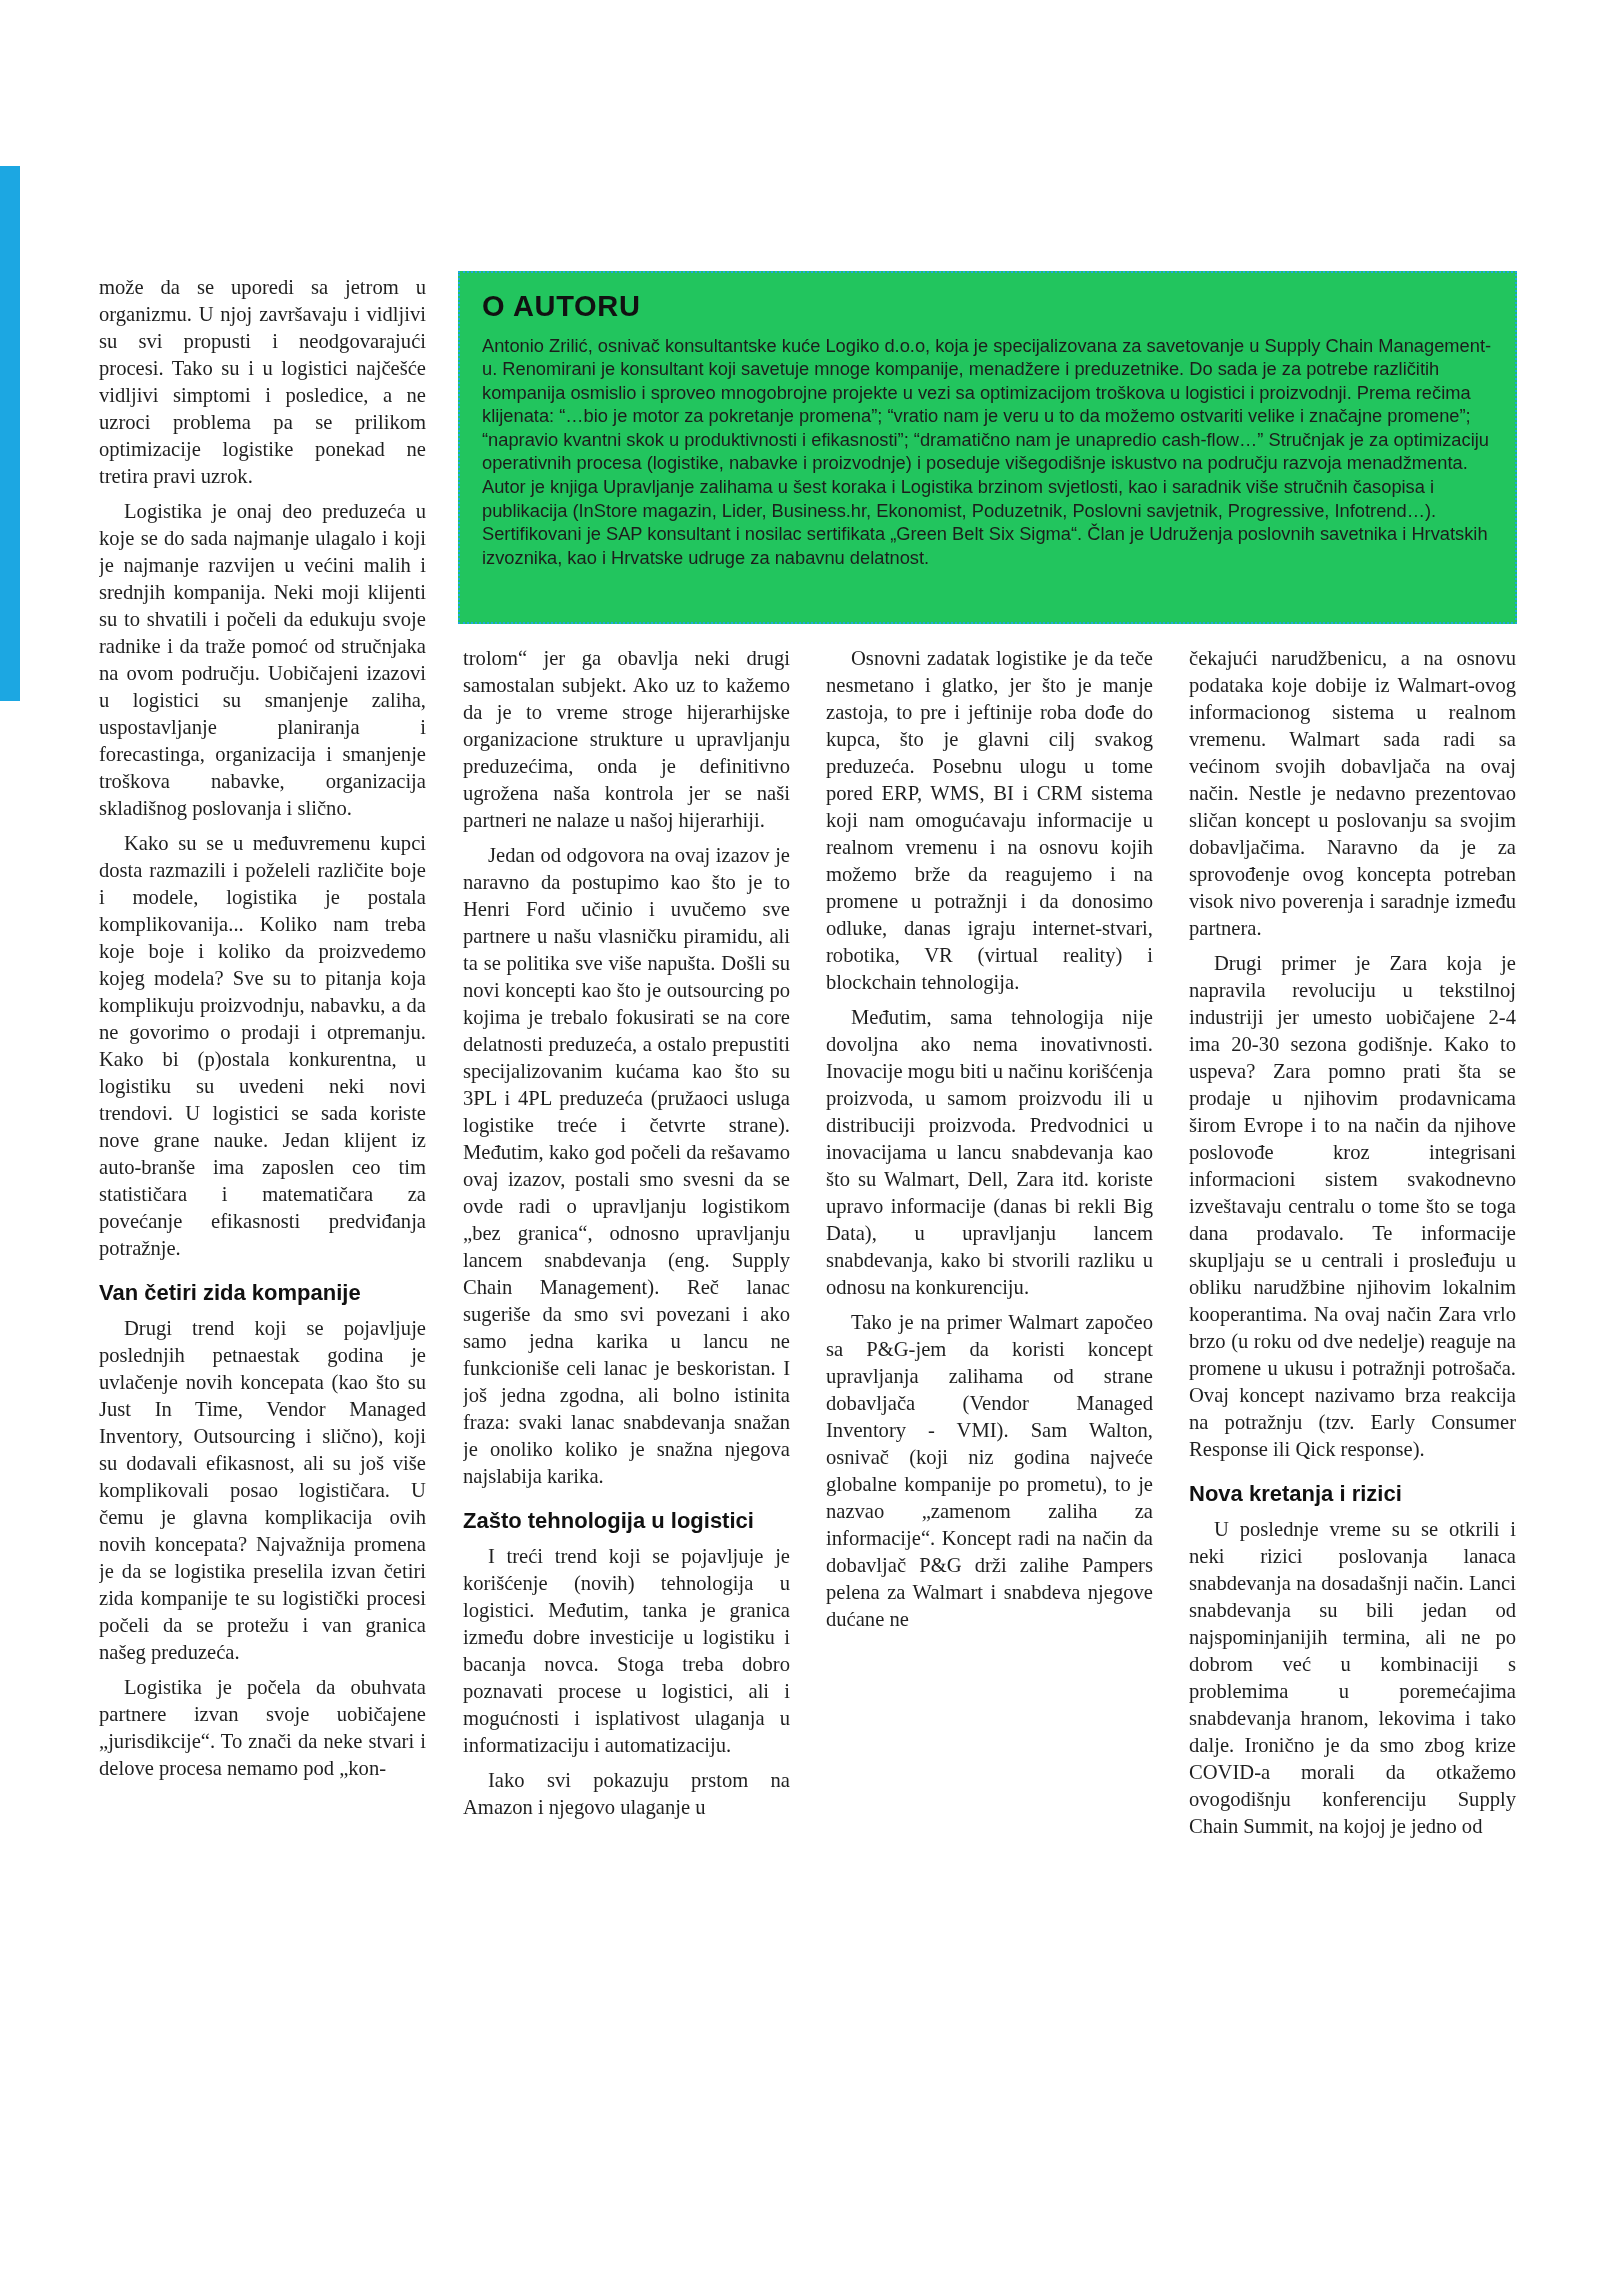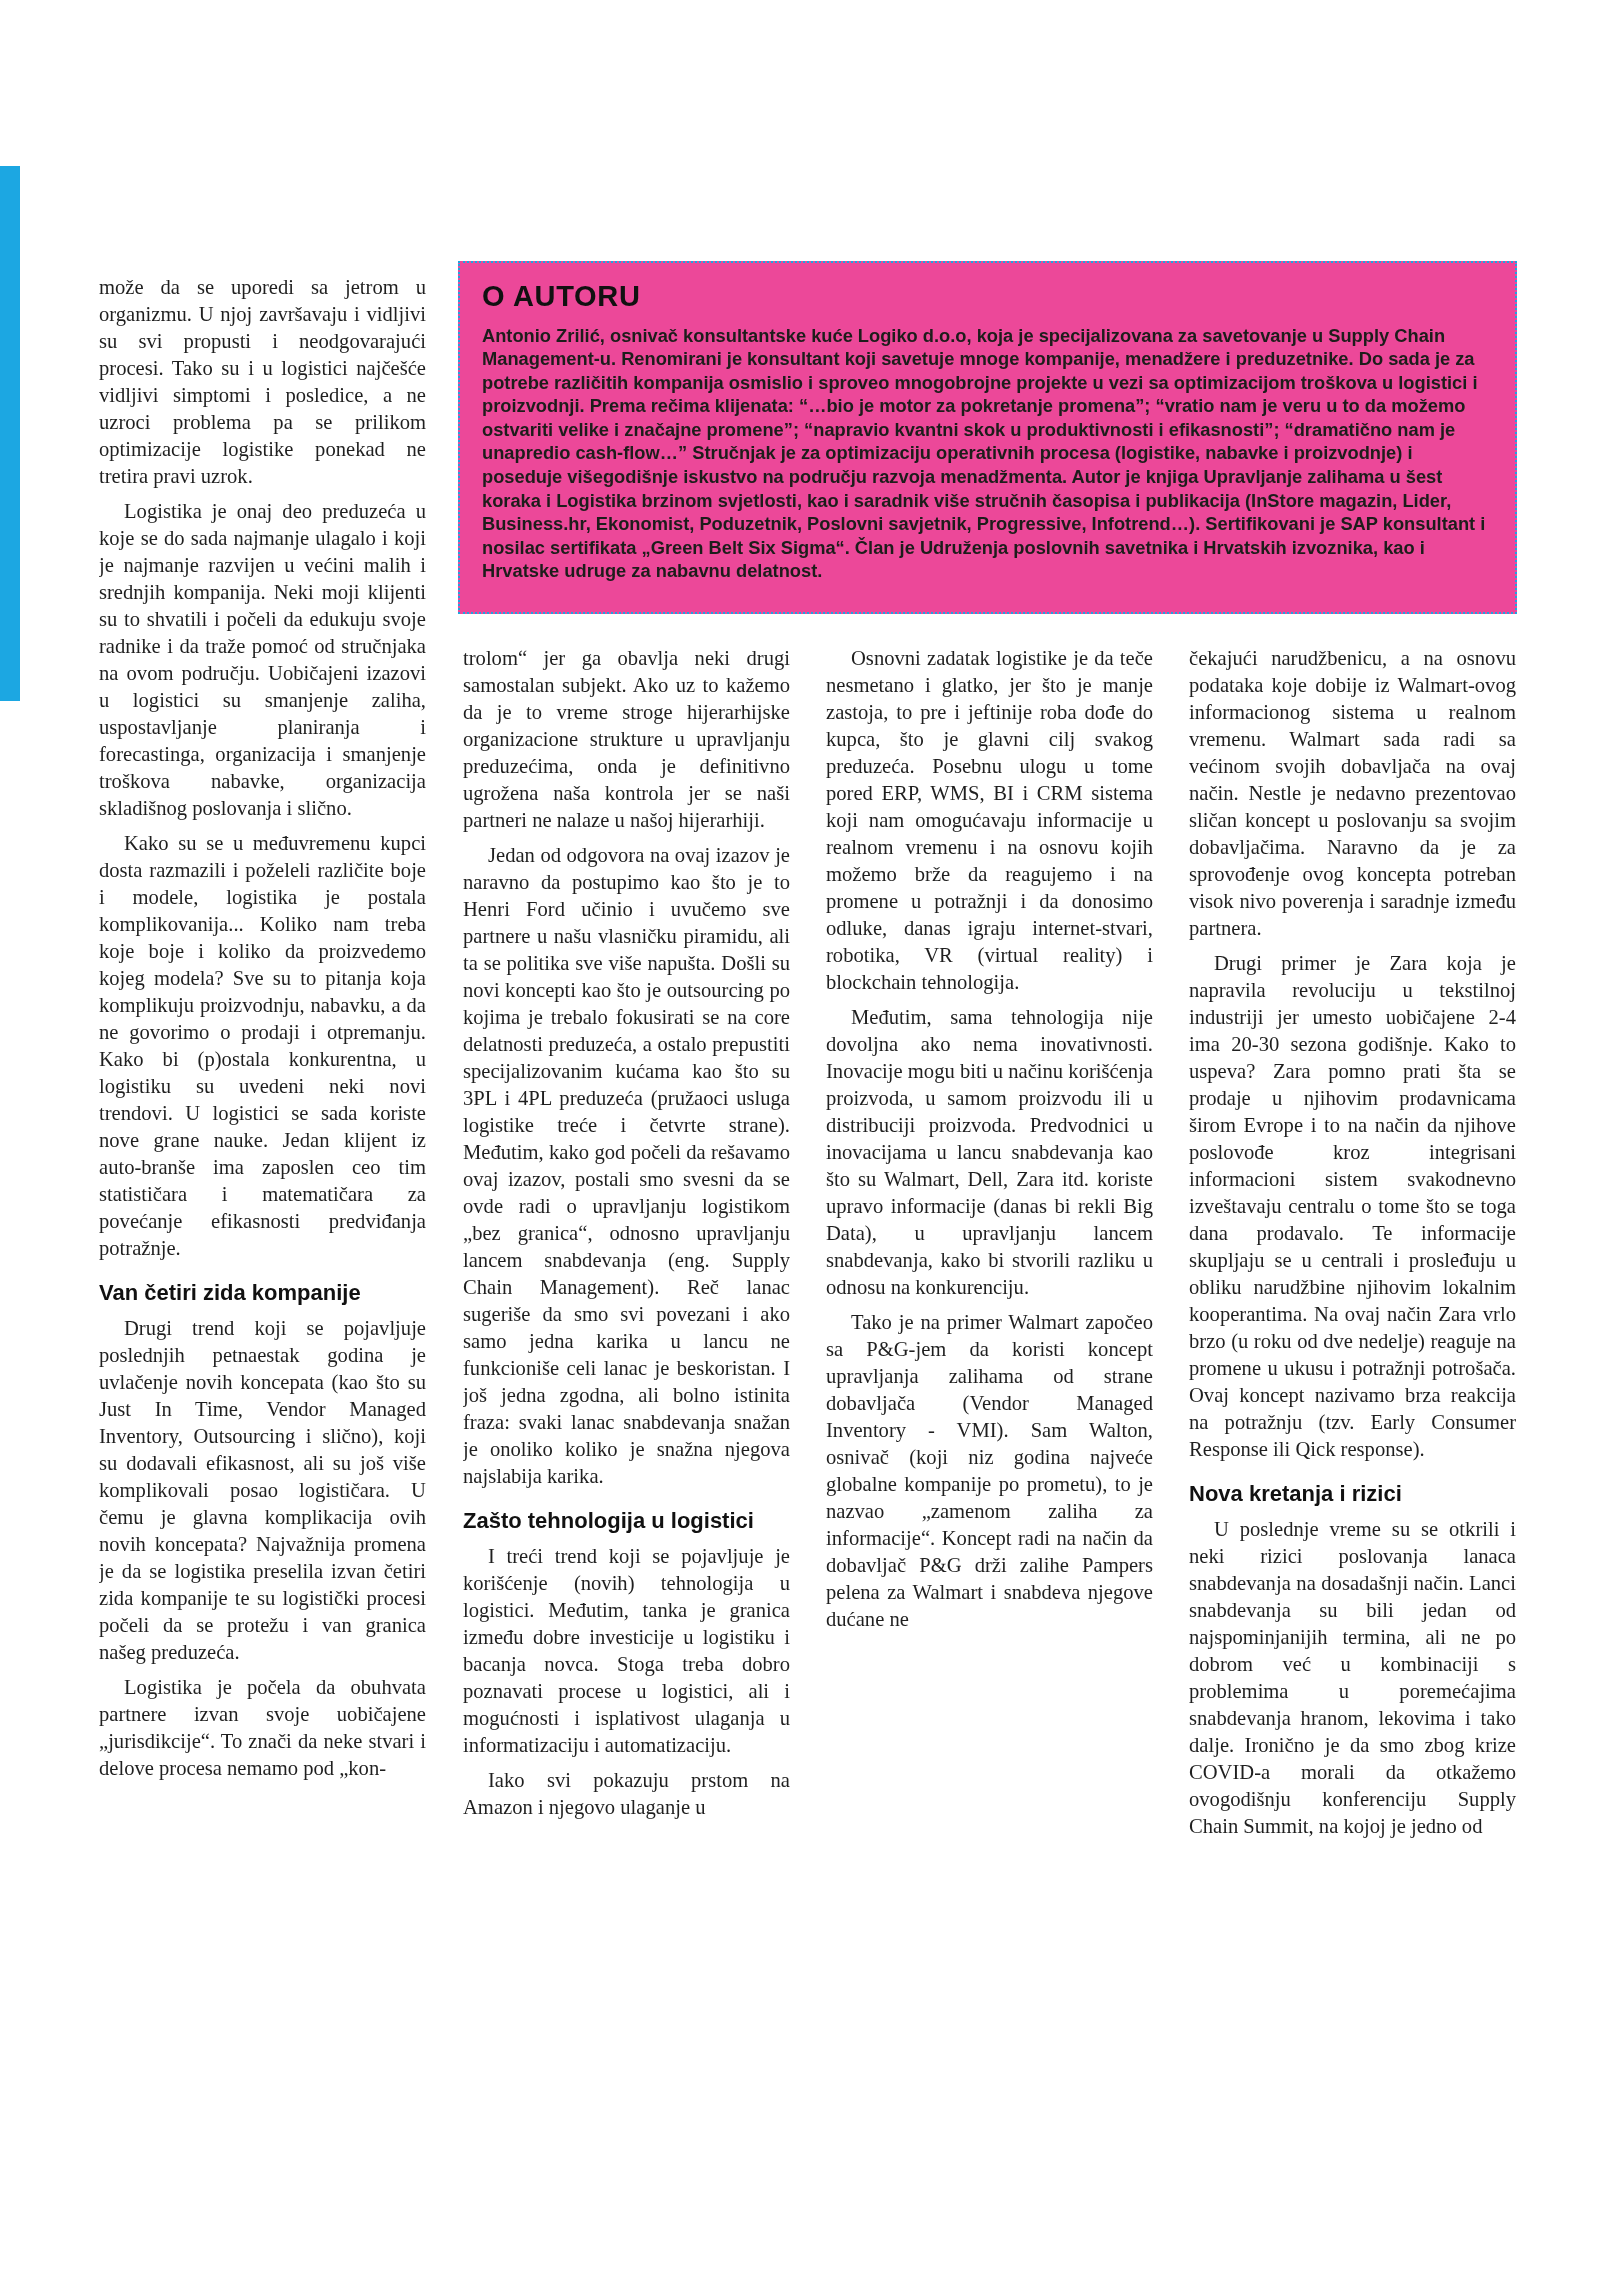--- a/index.html
+++ b/index.html
@@ -23,35 +23,35 @@
     background:#1ca7e2;
     clip-path:polygon(0 0, calc(100% - 31px) 0, 100% 50%, calc(100% - 31px) 100%, 0 100%);
     display:flex;align-items:center;padding-left:19.6px;box-sizing:border-box;
   }
   .section-label{
     color:#ffffff;font-family:"Liberation Sans",sans-serif;
     font-weight:700;font-size:34px;letter-spacing:0.7px;
   }
   
   .about-box{
-    position:absolute;left:458px;top:261px;width:1059px;height:353px;
+    position:absolute;left:458px;top:271px;width:1059px;height:353px;
     border:2.6px dotted #1ca7e2;
     box-sizing:border-box;
     padding:17px 22px;
-    background:#ec4899;
+    background:#22c55e;
   }
   .about-title{
     margin:0 0 10.5px 0;
     font-family:"Liberation Sans",sans-serif;
     font-weight:800;font-size:29px;color:#111;letter-spacing:0.7px;
   }
   .about-body{
     margin:0;
     font-family:"Liberation Sans",sans-serif;
-    font-weight:700;font-size:18.3px;line-height:23.6px;color:#1d1d1b;
+    font-weight:400;font-size:18.3px;line-height:23.6px;color:#1d1d1b;
     text-align:left;
   }
   
   .col{
     position:absolute;width:327px;
     font-size:20.6px;line-height:27px;
     text-align:justify;
     overflow:hidden;
   }
   .col1{left:99px;top:274px;height:1907px;}

